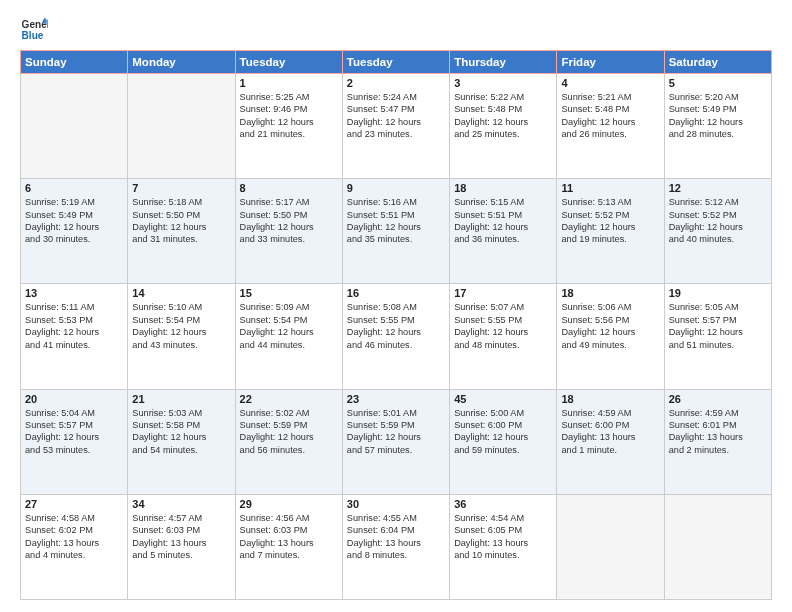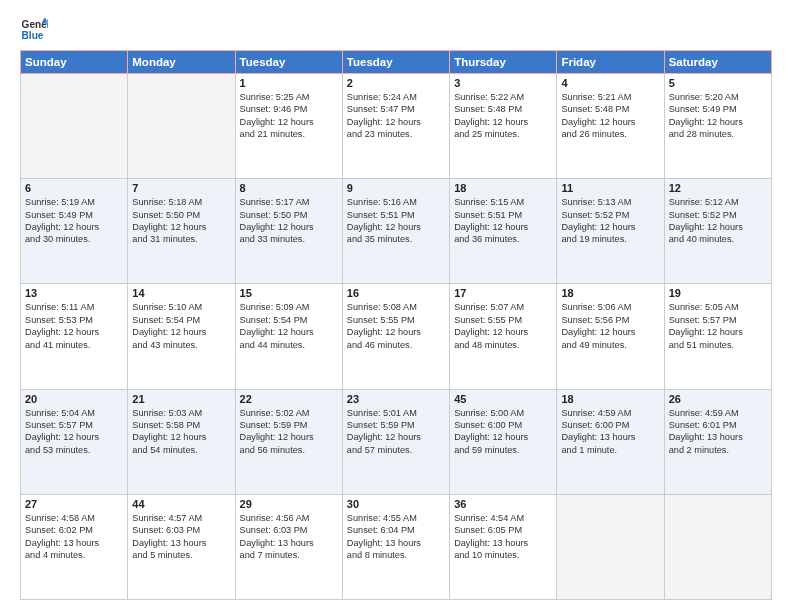--- a/index.html
+++ b/index.html
@@ -316,21 +316,21 @@
         </tr>
         <tr>
           <td>
             <span class="day-num">27</span>
             <span class="cell-line">Sunrise: 4:58 AM</span>
             <span class="cell-line">Sunset: 6:02 PM</span>
             <span class="cell-line">Daylight: 13 hours</span>
             <span class="cell-line">and 4 minutes.</span>
           </td>
           <td>
-            <span class="day-num">44</span>
+            <span class="day-num">34</span>
             <span class="cell-line">Sunrise: 4:57 AM</span>
             <span class="cell-line">Sunset: 6:03 PM</span>
             <span class="cell-line">Daylight: 13 hours</span>
             <span class="cell-line">and 5 minutes.</span>
           </td>
           <td>
             <span class="day-num">29</span>
             <span class="cell-line">Sunrise: 4:56 AM</span>
             <span class="cell-line">Sunset: 6:03 PM</span>
             <span class="cell-line">Daylight: 13 hours</span>

